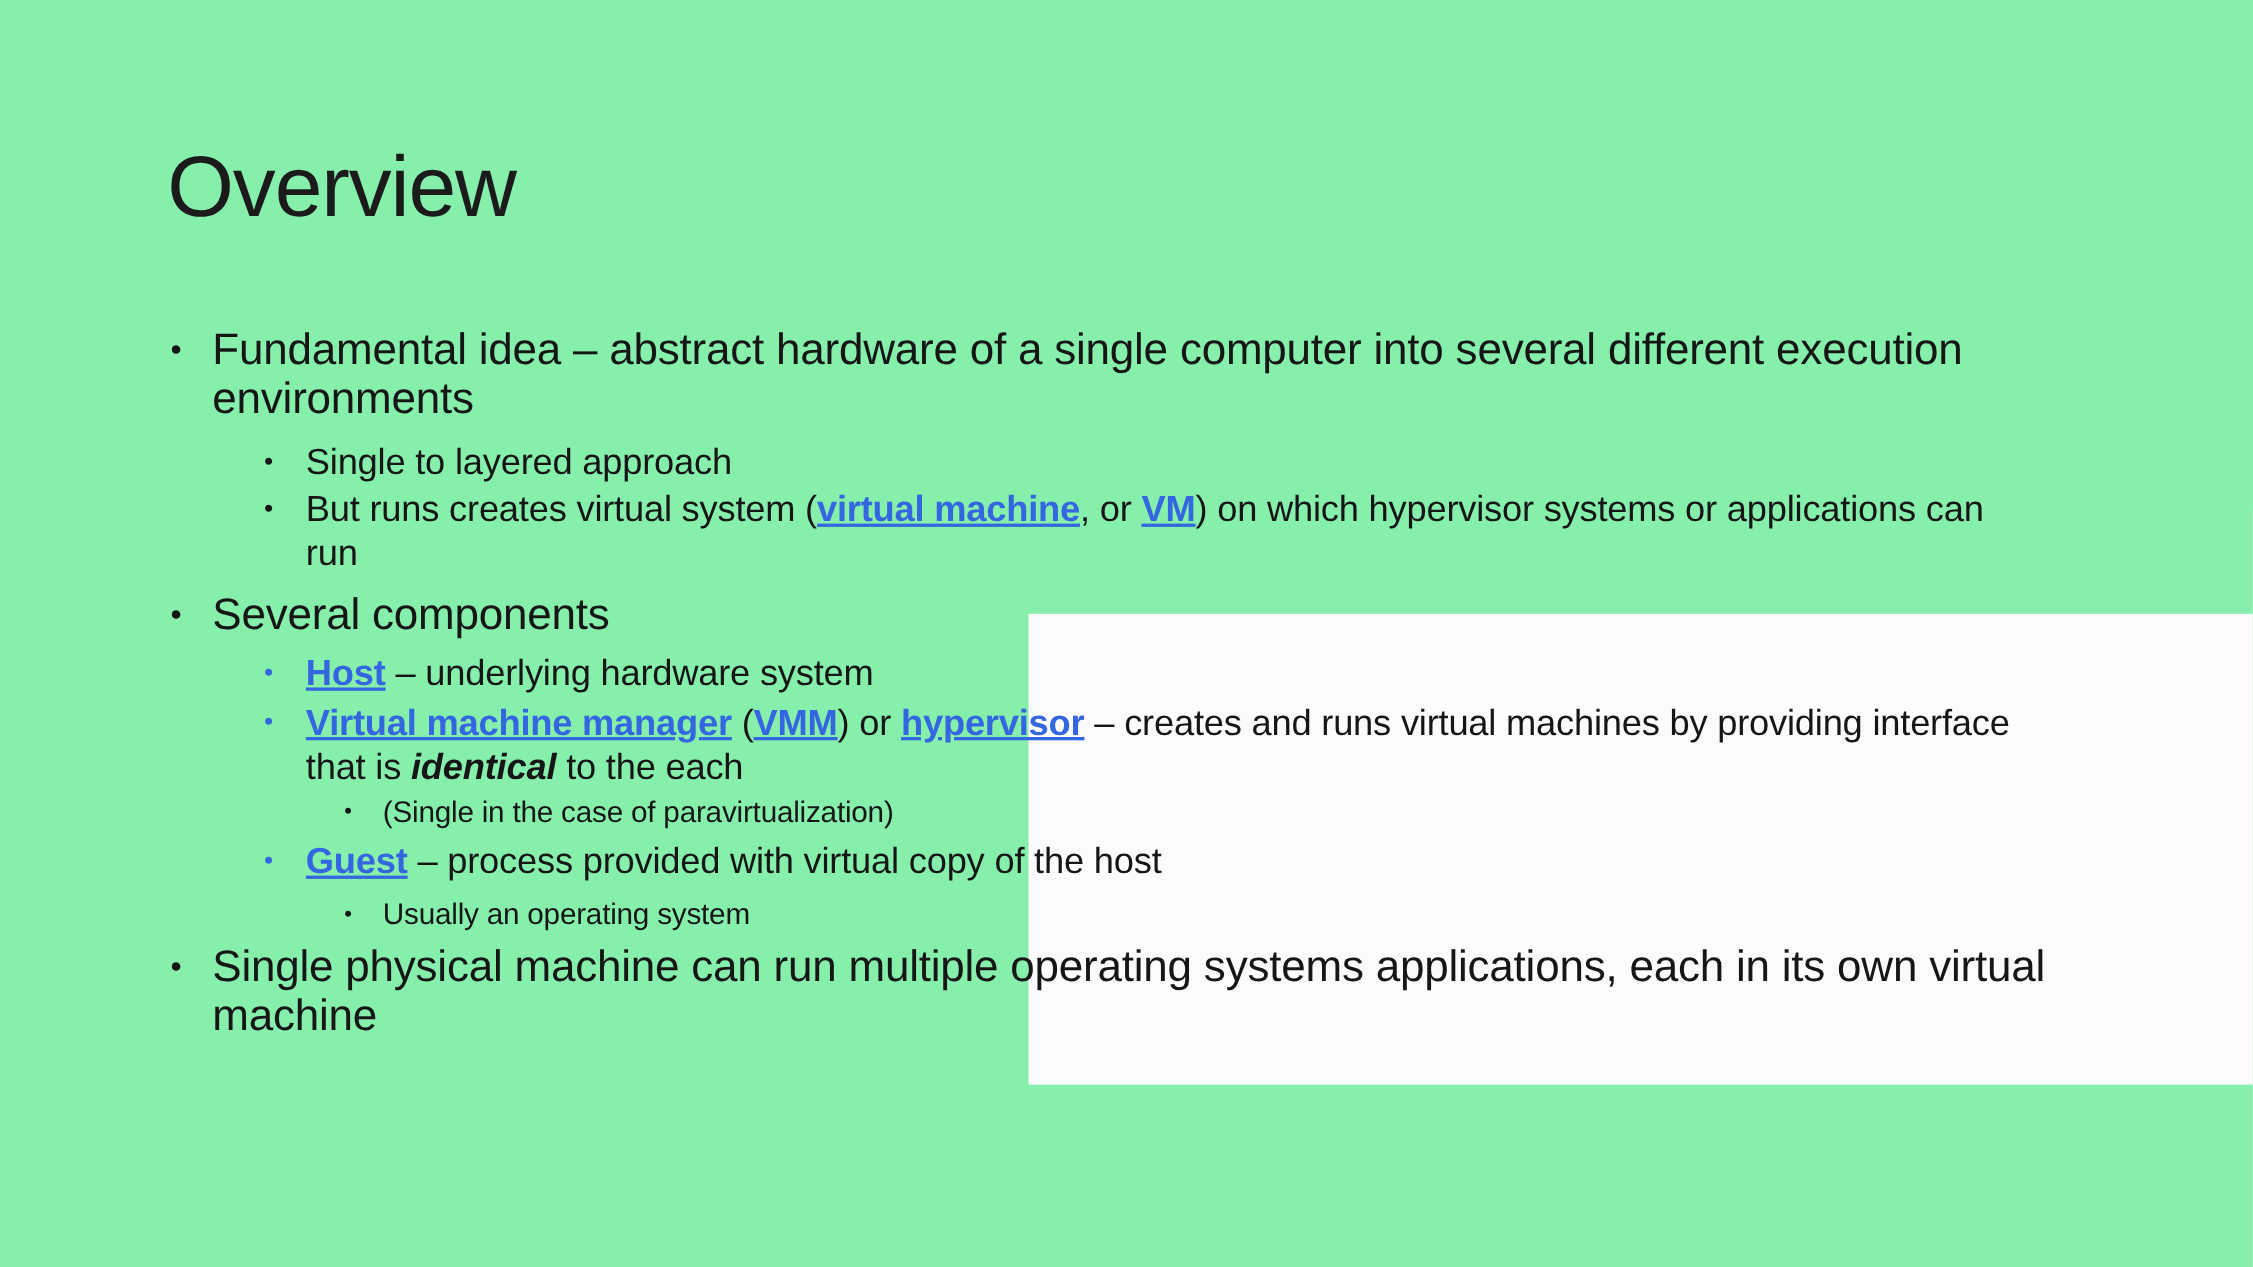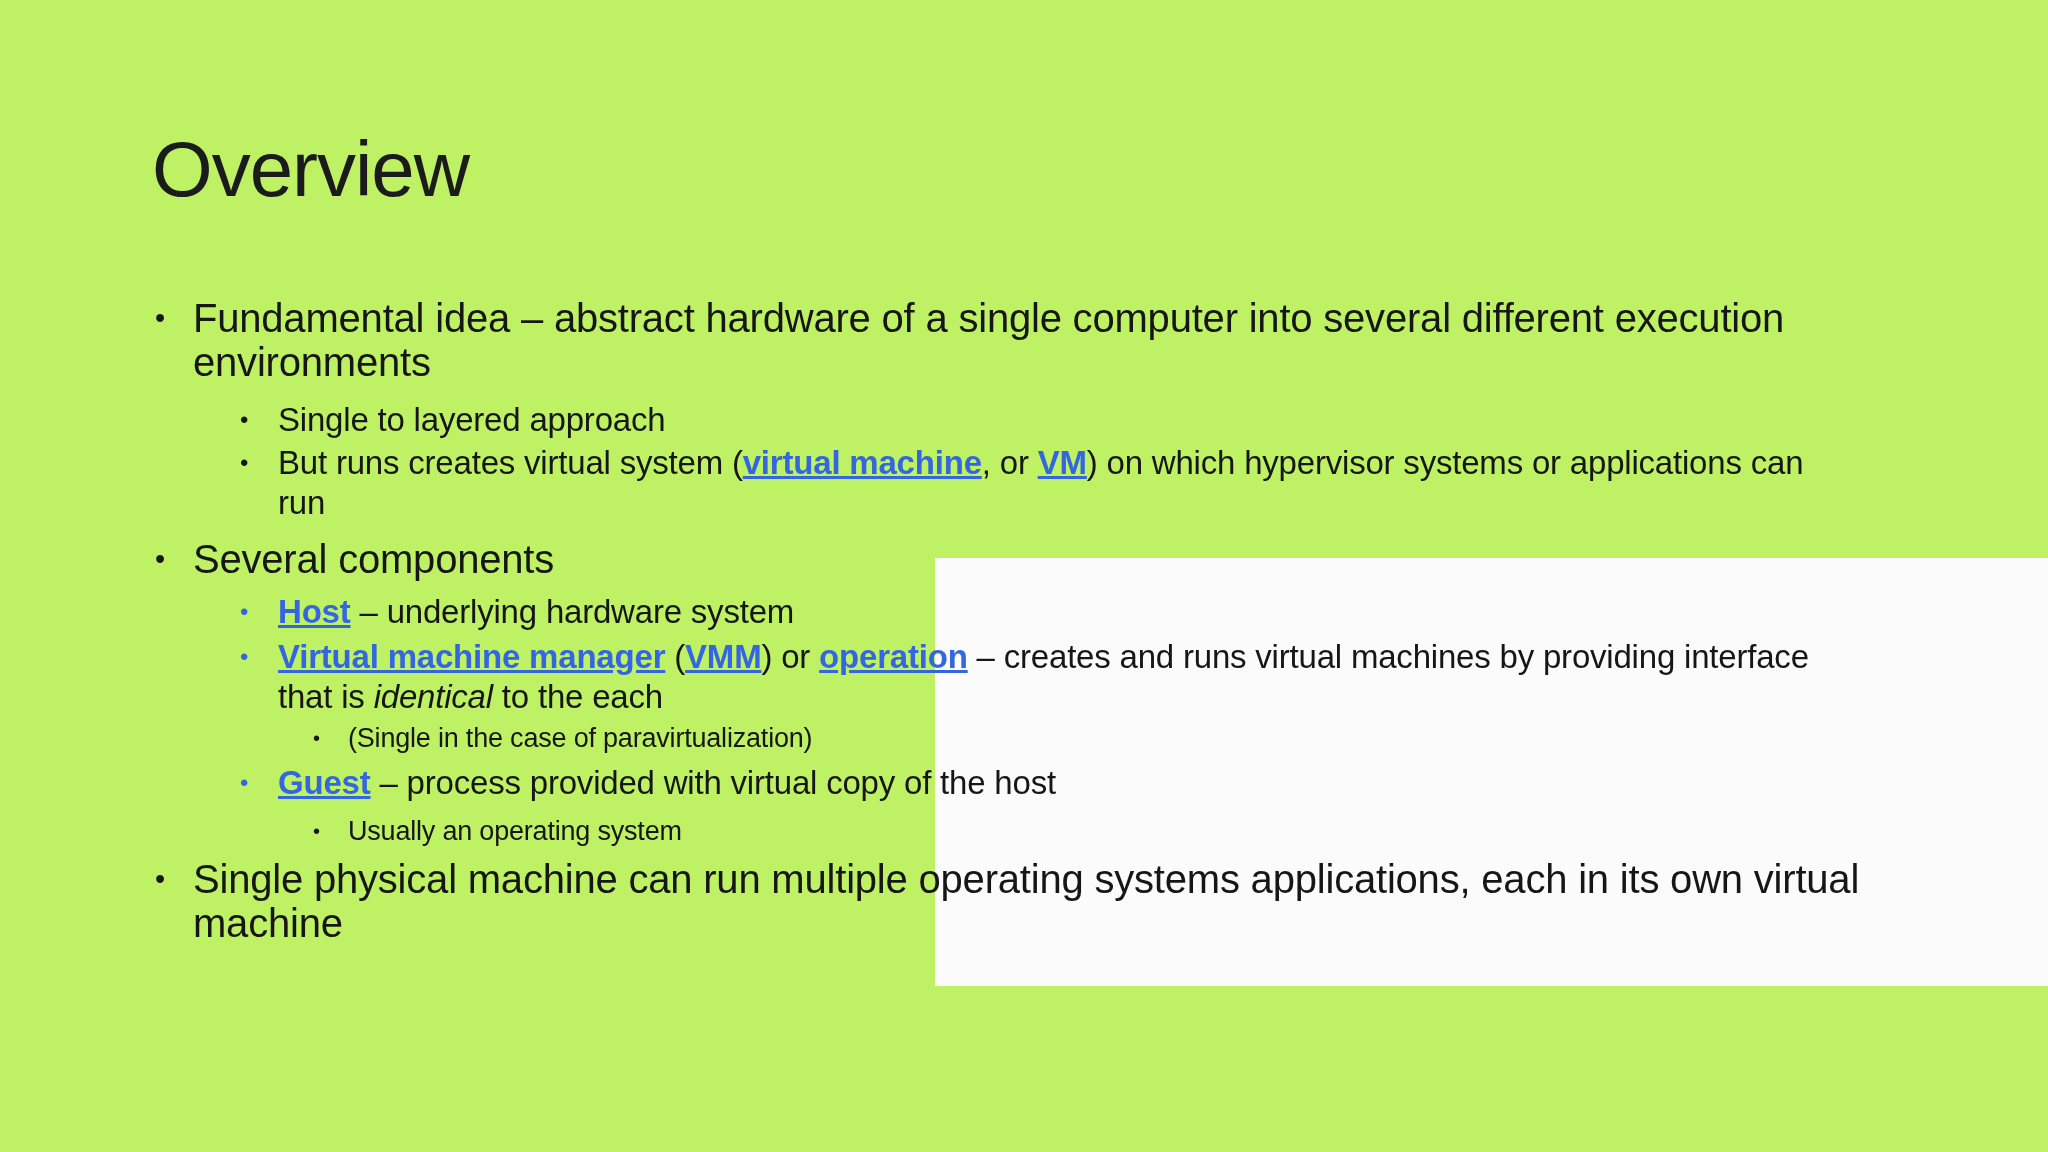--- a/index.html
+++ b/index.html
@@ -4,42 +4,42 @@
 <style>
   html,body{margin:0;padding:0;}
   body{
     width:2048px;height:1152px;
     background:#ffffff;
     font-family:"Liberation Sans", sans-serif;
     color:#161616;
     overflow:hidden;
     position:relative;
   }
-  .slide{position:absolute;inset:0;background:#bef264;}
+  .slide{position:absolute;inset:0;background:#86efac;}
   .tint{
     position:absolute;left:935px;top:558px;width:1113px;height:428px;
     background:#fbfbfb;
   }
   .title{
     position:absolute;left:152px;top:130px;
     font-size:78px;font-weight:400;line-height:1;
     margin:0;color:#1b1b1b;letter-spacing:-1px;
   }
   .row{position:absolute;display:flex;align-items:flex-start;}
   .lvl1{left:155px;font-size:40px;line-height:44px;}
   .lvl2{left:240px;font-size:33px;line-height:40px;}
   .lvl3{left:313px;font-size:27px;line-height:34px;}
   .marker{flex:0 0 auto;}
   .lvl1 > .marker{width:38px;font-size:29px;}
   .lvl2 > .marker{width:38px;font-size:24px;}
   .lvl3 > .marker{width:35px;font-size:20px;}
   .txt{letter-spacing:-0.2px;}
   .b{font-weight:700;text-decoration:underline;}
   .blue{color:var(--accent,#3366E0);}
-  .emph{font-weight:400;font-style:italic;}
+  .emph{font-weight:700;font-style:italic;}
 </style>
 </head>
 <body>
 
 <div class="slide">
 
   <div class="tint"></div>
 
   <h1 class="title">Overview</h1>
 
@@ -63,21 +63,21 @@
     <div class="txt">Several components</div>
   </div>
 
   <div class="row lvl2" style="top:592px">
     <span class="marker blue">•</span>
     <div class="txt"><span class="b blue">Host</span><span> – underlying hardware system</span></div>
   </div>
 
   <div class="row lvl2" style="top:637px">
     <span class="marker blue">•</span>
-    <div class="txt" style="width:1570px"><span class="b blue">Virtual machine manager</span><span> (</span><span class="b blue">VMM</span><span>) or </span><span class="b blue">operation</span><span> – creates and runs virtual machines by providing interface that is </span><span class="emph">identical</span><span> to the each</span></div>
+    <div class="txt" style="width:1570px"><span class="b blue">Virtual machine manager</span><span> (</span><span class="b blue">VMM</span><span>) or </span><span class="b blue">hypervisor</span><span> – creates and runs virtual machines by providing interface that is </span><span class="emph">identical</span><span> to the each</span></div>
   </div>
 
   <div class="row lvl3" style="top:721px">
     <span class="marker">•</span>
     <div class="txt">(Single in the case of paravirtualization)</div>
   </div>
 
   <div class="row lvl2" style="top:763px">
     <span class="marker blue">•</span>
     <div class="txt"><span class="b blue">Guest</span><span> – process provided with virtual copy of the host</span></div>

